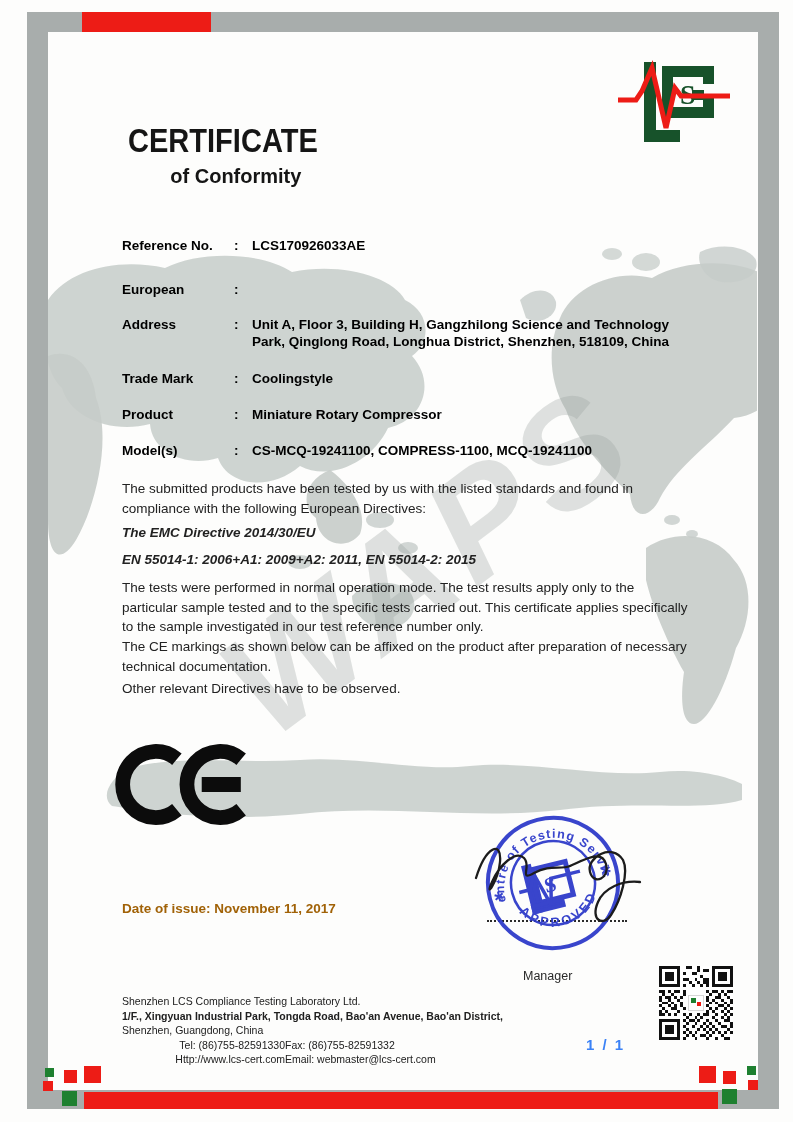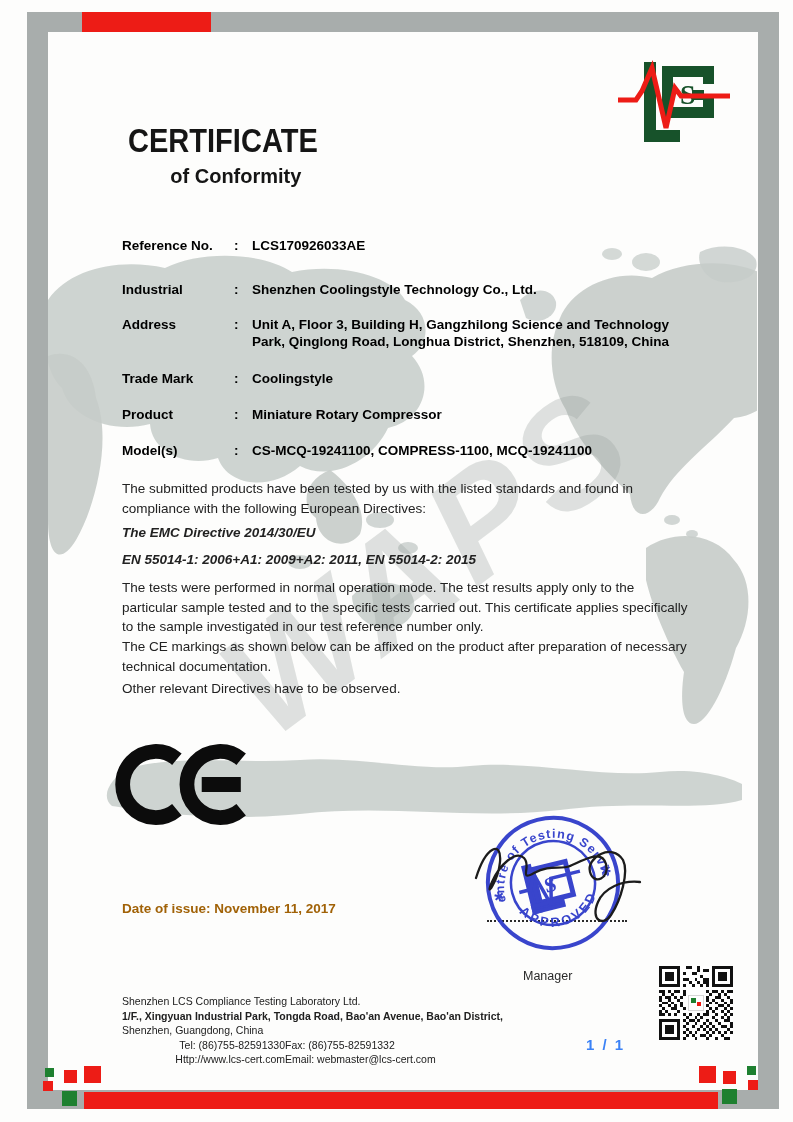--- a/index.html
+++ b/index.html
@@ -119,23 +119,22 @@
     <div id="title-main">CERTIFICATE</div>
     <div id="title-sub">of Conformity</div>
   </div>
 
   <div class="field-row" style="top:237px">
     <span class="f-label">Reference No.</span>
     <span class="f-colon">:</span>
     <span class="f-value">LCS170926033AE</span>
   </div>
   <div class="field-row" style="top:281px">
-    <span class="f-label">Industrial</span>
-    <span class="f-colon">:</span>
-    <span class="f-value">Shenzhen Coolingstyle Technology Co., Ltd.</span>
+    <span class="f-label">European</span>
+    <span class="f-colon">:</span>
   </div>
   <div class="field-row" style="top:316px">
     <span class="f-label">Address</span>
     <span class="f-colon">:</span>
     <span class="f-value">Unit A, Floor 3, Building H, Gangzhilong Science and Technology Park, Qinglong Road, Longhua District, Shenzhen, 518109, China</span>
   </div>
   <div class="field-row" style="top:370px">
     <span class="f-label">Trade Mark</span>
     <span class="f-colon">:</span>
     <span class="f-value">Coolingstyle</span>

